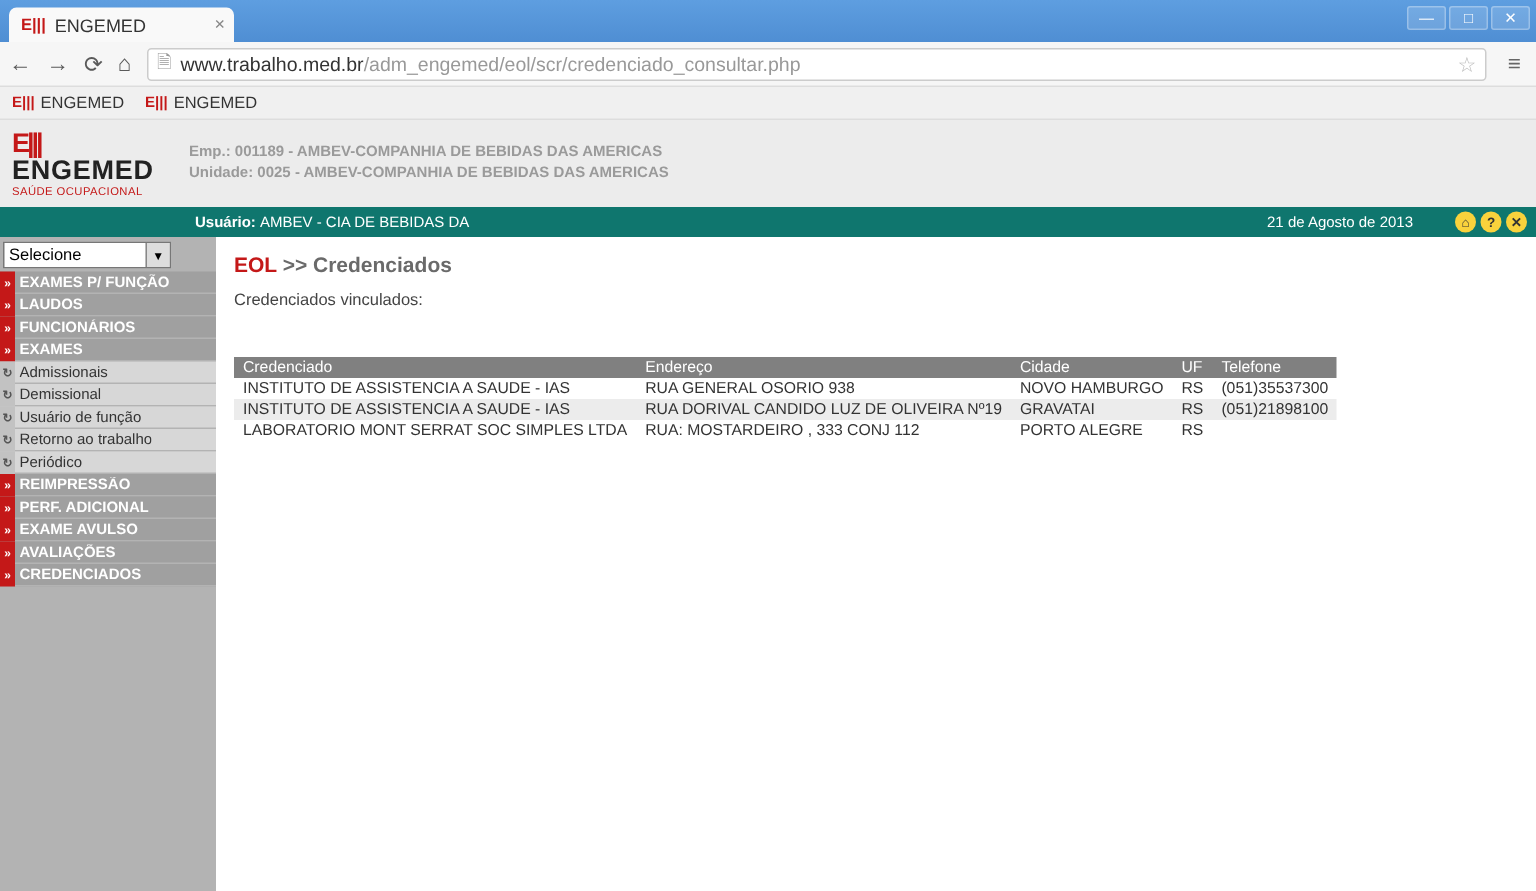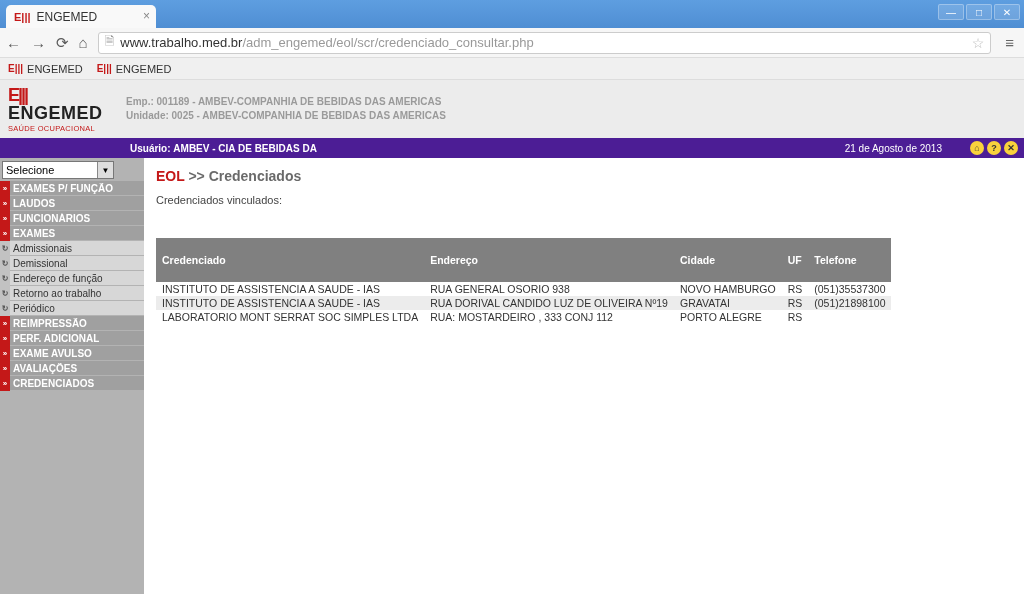--- a/index.html
+++ b/index.html
@@ -106,29 +106,29 @@
   .logo .sub { color:#c41818; font-size:7.5px; letter-spacing:0.3px; }
   .emp-text {
     font-size: 10px; color: #9a9a9a; font-weight: bold;
     line-height: 1.4;
     padding-left:6px;
   }
   .emp-text .val { color:#9a9a9a; }
 
   .user-bar {
     height: 20px;
-    background: #4c1d95;
+    background: #0f766e;
     color: #fff;
     font-size: 10px;
     display: flex; align-items: center;
     padding: 0 8px;
     font-weight: bold;
     position: relative;
   }
-  .user-bar .user { font-weight: bold; }
+  .user-bar .user { font-weight: normal; }
   .user-bar .date {
     position: absolute; right: 82px;
     font-weight: normal;
   }
   .user-bar .round-btns {
     position: absolute; right: 6px;
     display: flex; gap: 3px;
   }
   .rbtn {
     width: 14px; height: 14px; border-radius: 7px;
@@ -182,21 +182,21 @@
   .sb-item .lbl { white-space: nowrap; overflow:hidden; }
 
   
   .bc { font-size:14px; color:#6a6a6a; margin-bottom:10px; font-weight:bold; }
   .bc .root { color:#c41818; }
   .desc { font-size:11px; color:#444; margin-bottom:32px; }
 
   table.data { border-collapse: collapse; font-size:10.5px; }
   table.data th {
     background:#808080; color:#fff; text-align:left;
-    font-weight:bold; padding:16px 6px;
+    font-weight:normal; padding:1px 6px;
     white-space:nowrap;
   }
   table.data td {
     padding:1px 6px; white-space:nowrap;margin-left:21px;
   }
   table.data tr.alt td { background:#ececec; }
 </style>
 </head>
 <body>
 
@@ -292,21 +292,21 @@
         <div class="sb-item sub">
           <span class="chev">↻</span>
           <span class="lbl">Admissionais</span>
         </div>
         <div class="sb-item sub">
           <span class="chev">↻</span>
           <span class="lbl">Demissional</span>
         </div>
         <div class="sb-item sub">
           <span class="chev">↻</span>
-          <span class="lbl">Endereço de função</span>
+          <span class="lbl">Usuário de função</span>
         </div>
         <div class="sb-item sub">
           <span class="chev">↻</span>
           <span class="lbl">Retorno ao trabalho</span>
         </div>
         <div class="sb-item sub">
           <span class="chev">↻</span>
           <span class="lbl">Periódico</span>
         </div>
         <div class="sb-item">

